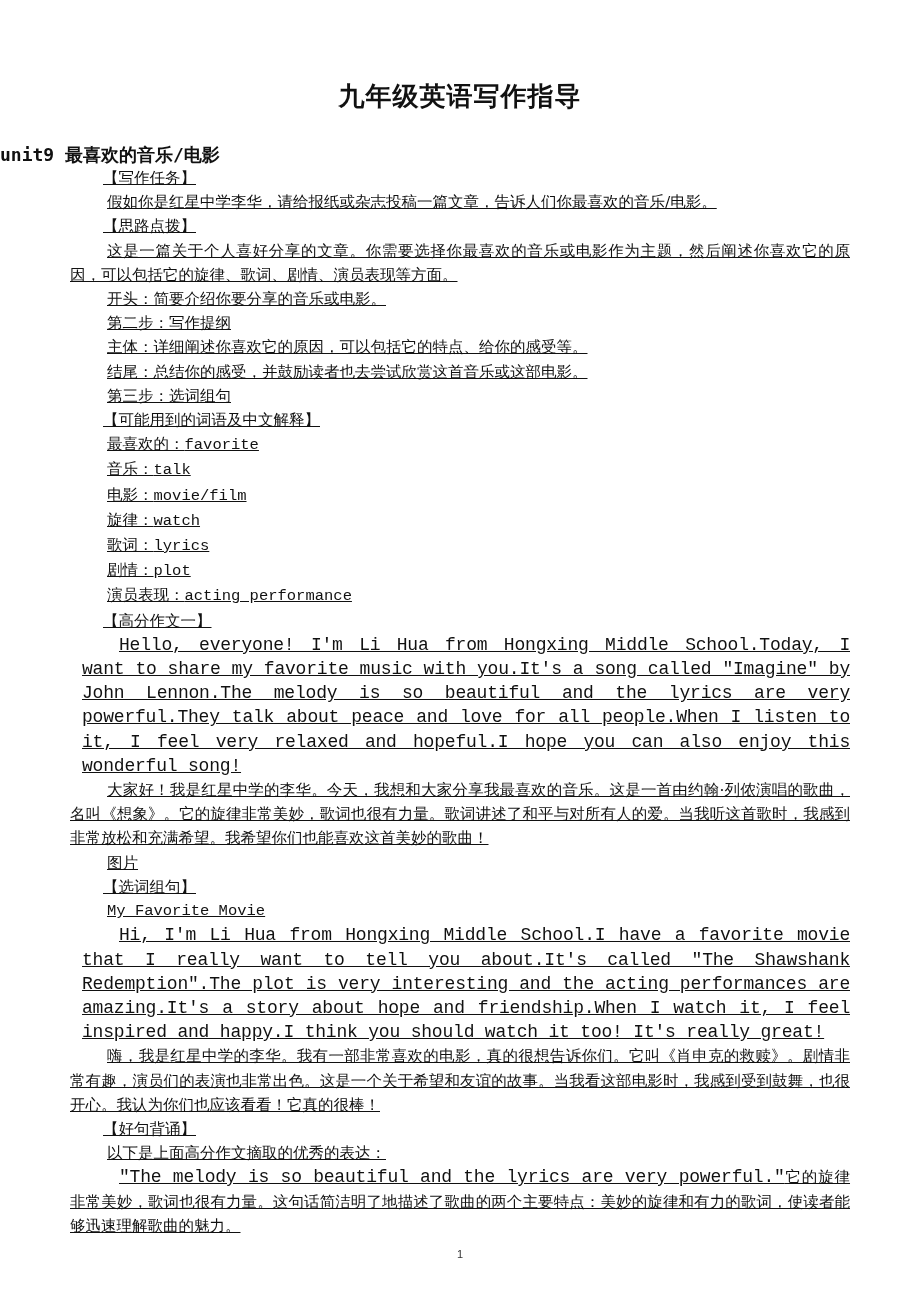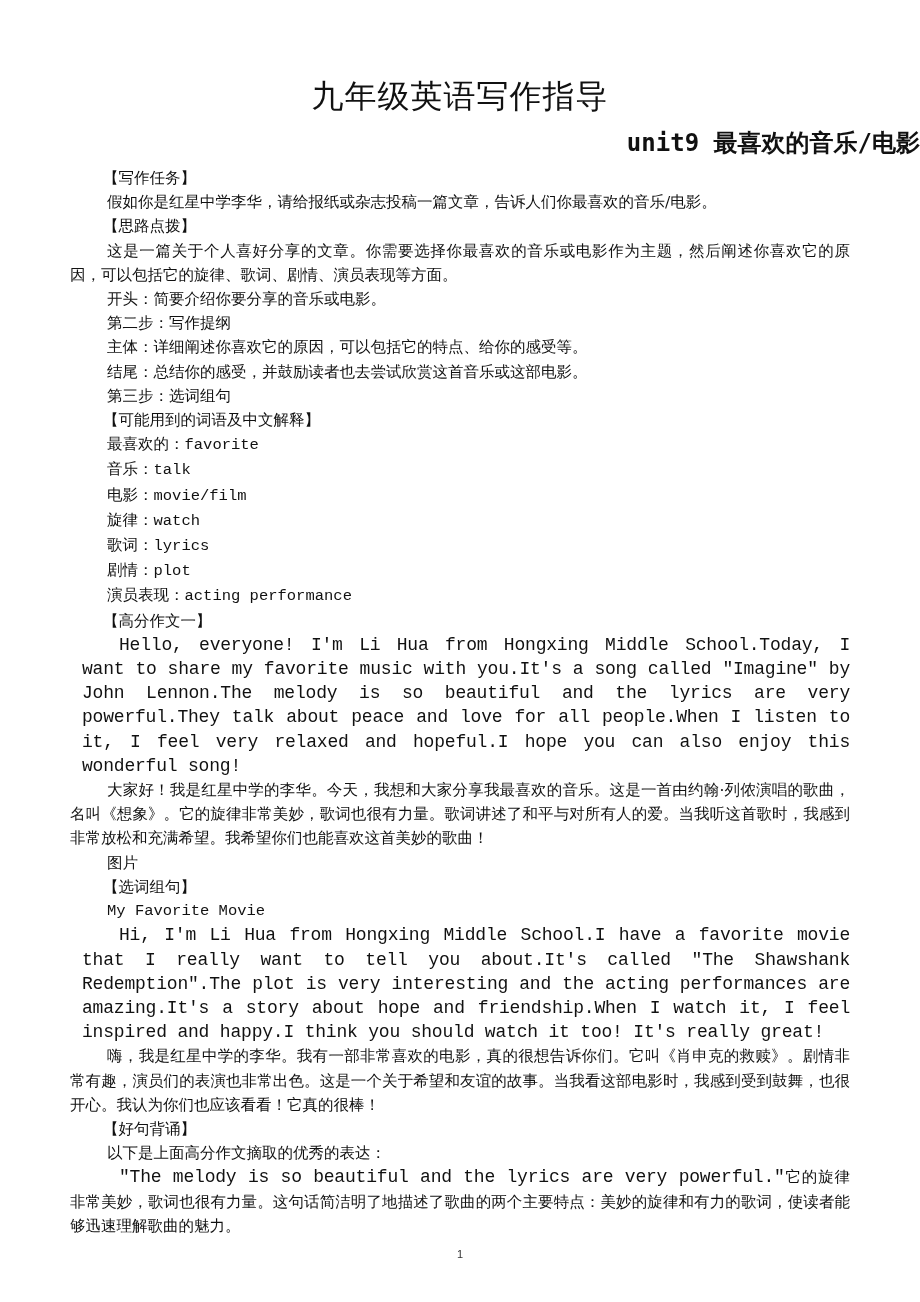--- a/index.html
+++ b/index.html
@@ -1,26 +1,26 @@
 <!DOCTYPE html>
 <html><head>
 <meta charset="utf-8">
 <style>
   html, body { margin: 0; padding: 0; background: #ffffff; }
   body { width: 920px; height: 1302px; position: relative; overflow: hidden;
          font-family: "DejaVu Serif", "Liberation Serif", serif; color: #111; }
   .page { position: absolute; left: 0; top: 0; width: 920px; height: 1302px; }
   .title { position: absolute; top: 76px; left: 0; width: 920px; text-align: center;
-           font-family: "DejaVu Sans", "Liberation Sans", sans-serif; font-weight: normal;
-           font-size: 32px; line-height: 40px; letter-spacing: 1px; }
-  .subtitle { position: absolute; top: 130px; left: 0; width: 920px; text-align: right;
+           font-family: "DejaVu Sans", "Liberation Sans", sans-serif; font-weight: bold;
+           font-size: 26px; line-height: 40px; letter-spacing: 1px; }
+  .subtitle { position: absolute; top: 142px; left: 0; width: 920px; text-align: left;
               font-family: "DejaVu Sans Mono", "Liberation Mono", monospace; font-weight: bold;
-              font-size: 24px; line-height: 26px; }
+              font-size: 18px; line-height: 26px; }
   .body { position: absolute; top: 166px; left: 70px; width: 780px;
-          font-size: 15.5px; line-height: 24.2px; }
+          font-size: 15.5px; line-height: 24.2px; text-decoration: underline; }
   .p { margin: 0; text-align: justify; text-align-last: left; }
   .indent { text-indent: 37px; }
   .heading { margin: 0; padding-left: 33px; }
   .mono { font-family: "Liberation Mono", "DejaVu Sans Mono", monospace; }
   .en { font-family: "Liberation Mono", "DejaVu Sans Mono", monospace; font-size: 18px; letter-spacing: -0.2px; margin-left: 12px; }
   .page-number { position: absolute; top: 1248px; left: 0; width: 920px; text-align: center;
                  font-family: "Liberation Sans", sans-serif; font-size: 11px; color: #333; }
 </style>
 </head>
 <body>

